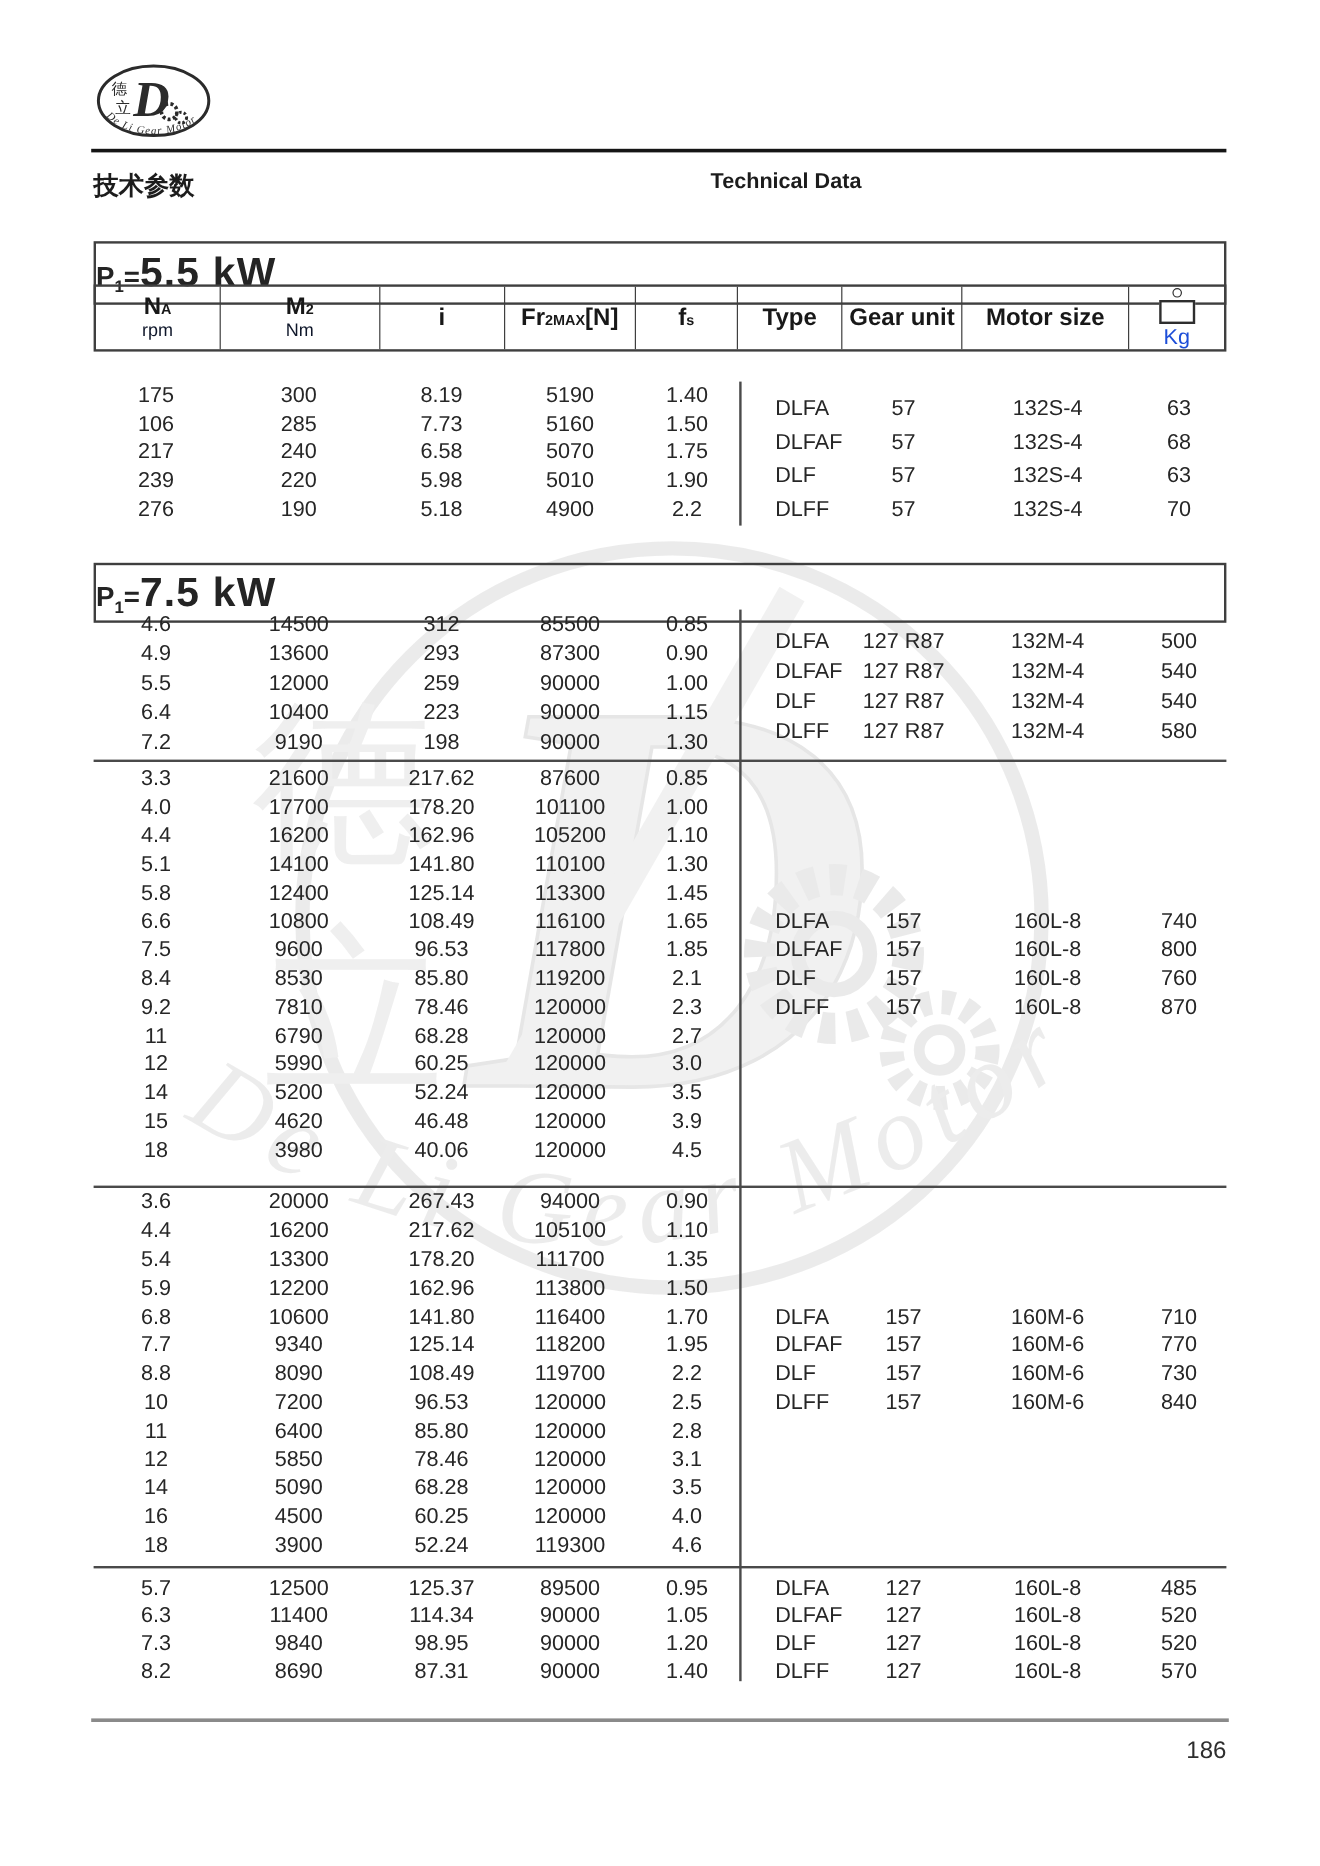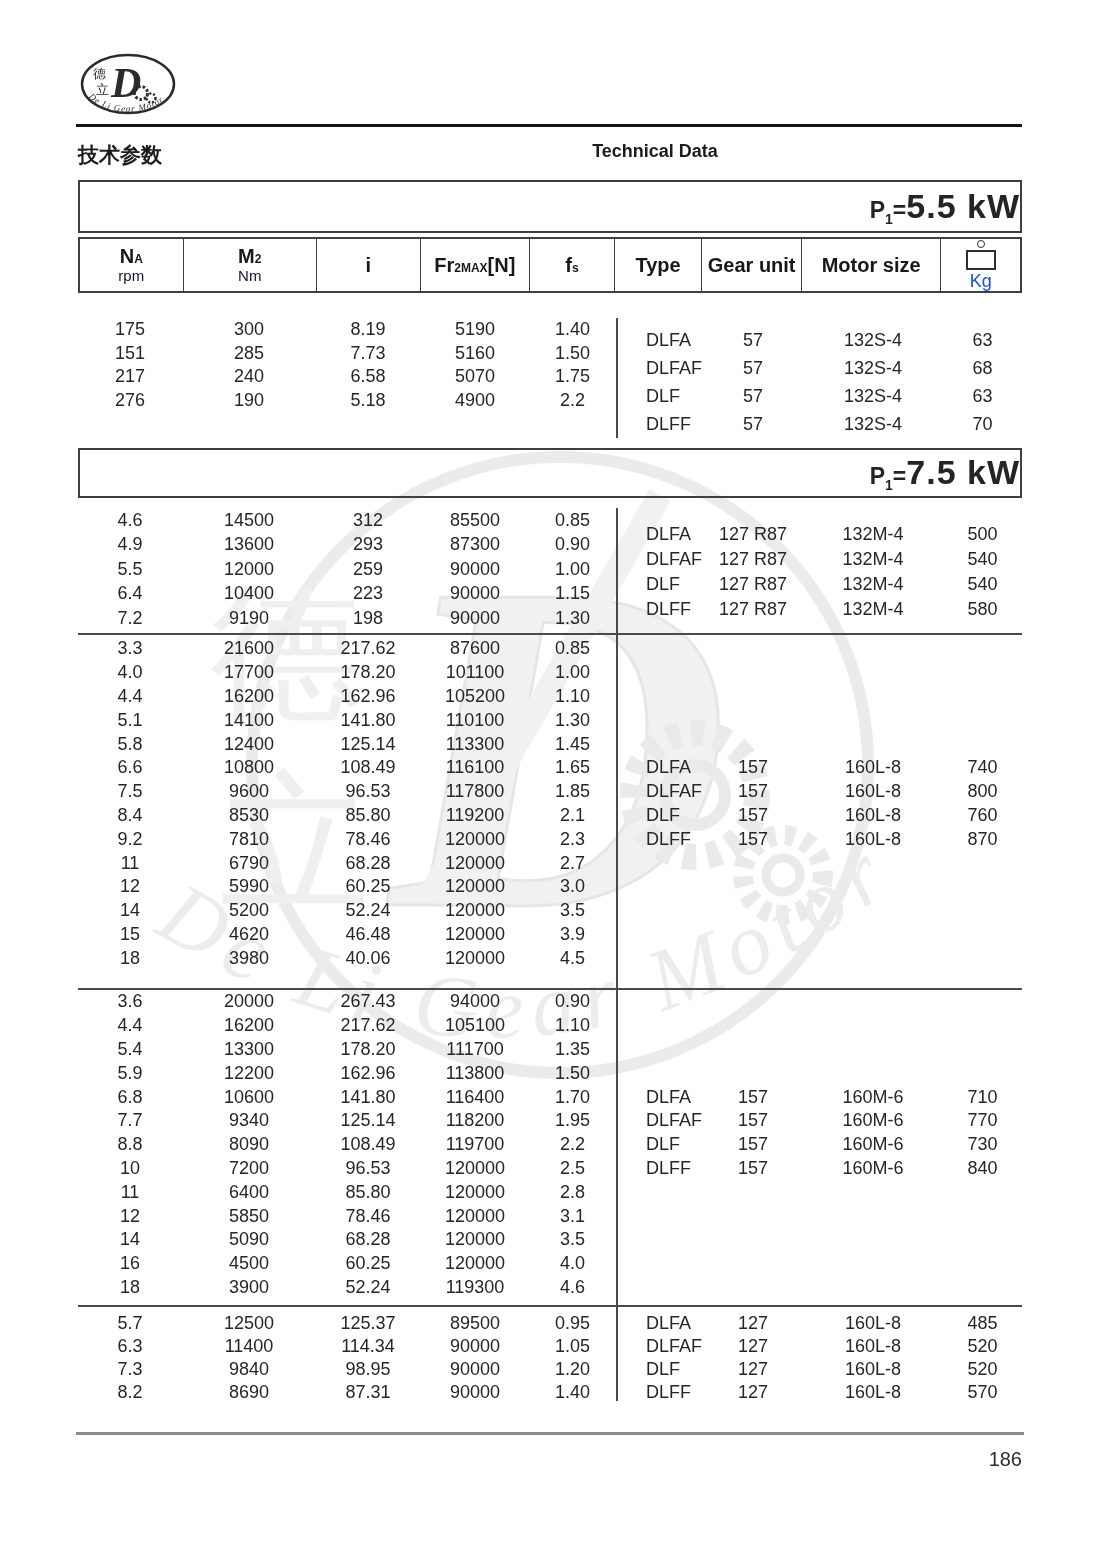--- a/index.html
+++ b/index.html
@@ -10,21 +10,21 @@
   .logo{position:absolute;left:78px;top:52px;width:100px;height:74px;}
   .brand{position:absolute;left:180px;top:62px;font-family:"Liberation Serif",serif;
          font-weight:bold;font-size:47px;letter-spacing:20px;color:#101010;}
   .toprule{position:absolute;left:76px;top:124px;width:946px;height:3px;background:#151515;}
   .sub-cn{position:absolute;left:78px;top:141px;font-size:21px;font-weight:600;color:#1c1c1c;}
   .sub-en{position:absolute;left:655px;top:141px;transform:translateX(-50%);
           font-size:18px;font-weight:bold;color:#1c1c1c;white-space:nowrap;}
 
   
   .pbox{position:absolute;left:78px;width:944px;height:53px;border:2px solid #3f3f3f;
-        box-sizing:border-box;display:flex;align-items:center;justify-content:flex-end;}
+        box-sizing:border-box;display:flex;align-items:center;justify-content:flex-start;margin-top:21px;}
   .pwrap{display:inline-flex;align-items:baseline;}
   .p-small{font-size:23px;font-weight:bold;}
   .p-small sub{font-size:14px;font-weight:bold;}
   .p-big{font-size:34px;font-weight:bold;letter-spacing:1px;}
 
   
   .hbox{position:absolute;left:78px;top:237px;width:944px;height:56px;border:2px solid #3f3f3f;
         box-sizing:border-box;display:grid;
         grid-template-columns:104fr 134fr 104fr 110fr 85fr 88fr 100fr 140fr 79fr;}
   .hcell{border-right:1.5px solid #3f3f3f;display:flex;flex-direction:column;
@@ -167,36 +167,47 @@
         <div class="dcell c-num">300</div>
         <div class="dcell c-num">8.19</div>
         <div class="dcell c-num">5190</div>
         <div class="dcell c-num">1.40</div>
         <div class="dcell c-type"></div>
         <div class="dcell c-ctr"></div>
         <div class="dcell c-ctr"></div>
         <div class="dcell c-ctr"></div>
       </div>
       <div class="drow">
-        <div class="dcell c-num">151</div>
+        <div class="dcell c-num">106</div>
         <div class="dcell c-num">285</div>
         <div class="dcell c-num">7.73</div>
         <div class="dcell c-num">5160</div>
         <div class="dcell c-num">1.50</div>
         <div class="dcell c-type"></div>
         <div class="dcell c-ctr"></div>
         <div class="dcell c-ctr"></div>
         <div class="dcell c-ctr"></div>
       </div>
       <div class="drow">
         <div class="dcell c-num">217</div>
         <div class="dcell c-num">240</div>
         <div class="dcell c-num">6.58</div>
         <div class="dcell c-num">5070</div>
         <div class="dcell c-num">1.75</div>
+        <div class="dcell c-type"></div>
+        <div class="dcell c-ctr"></div>
+        <div class="dcell c-ctr"></div>
+        <div class="dcell c-ctr"></div>
+      </div>
+      <div class="drow">
+        <div class="dcell c-num">239</div>
+        <div class="dcell c-num">220</div>
+        <div class="dcell c-num">5.98</div>
+        <div class="dcell c-num">5010</div>
+        <div class="dcell c-num">1.90</div>
         <div class="dcell c-type"></div>
         <div class="dcell c-ctr"></div>
         <div class="dcell c-ctr"></div>
         <div class="dcell c-ctr"></div>
       </div>
       <div class="drow">
         <div class="dcell c-num">276</div>
         <div class="dcell c-num">190</div>
         <div class="dcell c-num">5.18</div>
         <div class="dcell c-num">4900</div>

